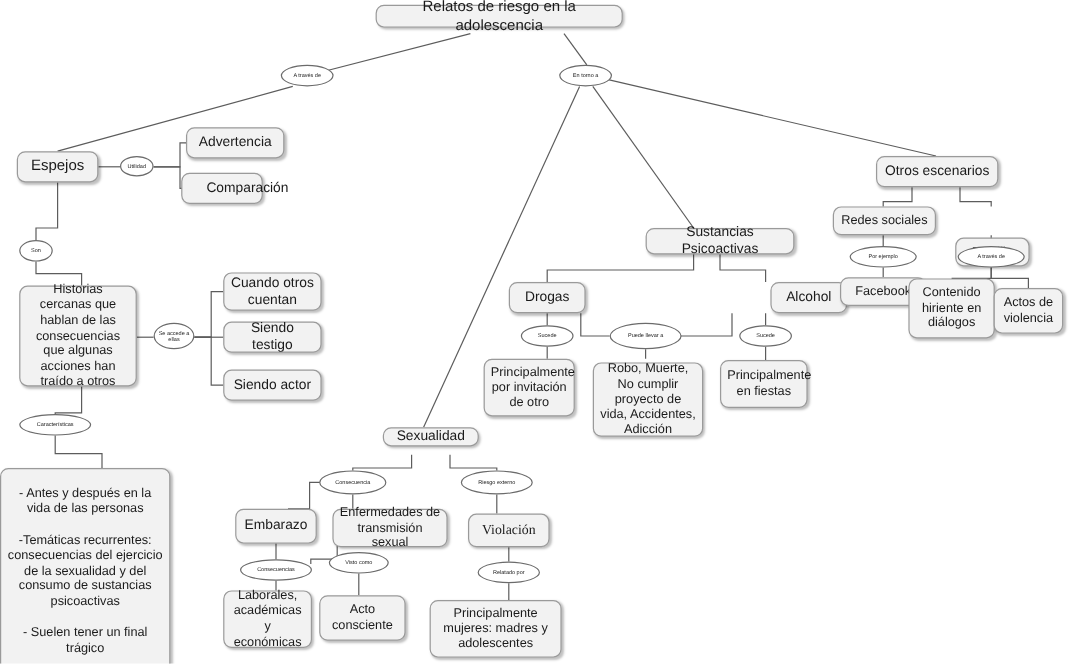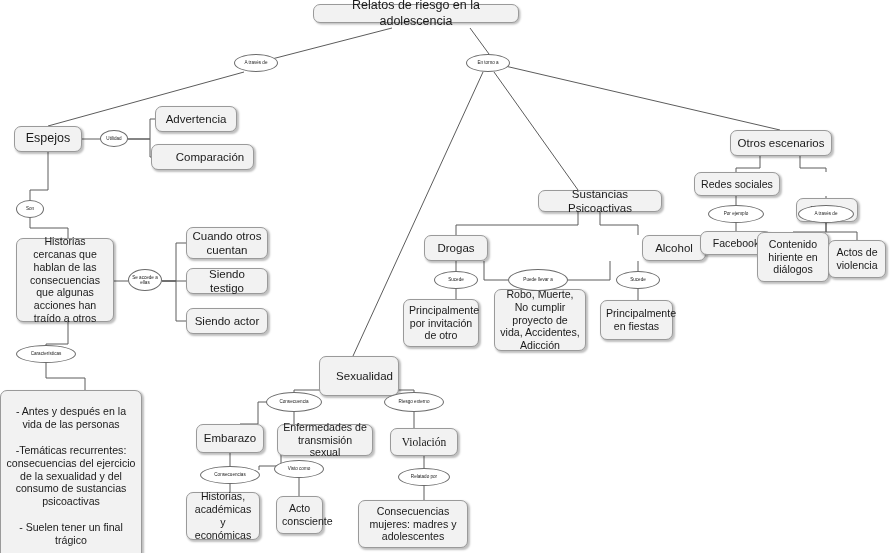--- a/index.html
+++ b/index.html
@@ -110,21 +110,21 @@
   </div>
 
   <div class="node f13" style="left:14px;top:126px;width:68px;height:26px;">
     <span>Espejos</span>
   </div>
 
   <div class="node f12" style="left:155px;top:106px;width:82px;height:26px;">
     <span>Advertencia</span>
   </div>
 
-  <div class="node f12" style="left:151px;top:144px;width:103px;height:26px;padding-left:20px;">
+  <div class="node f12" style="left:151px;top:144px;width:68px;height:26px;padding-left:20px;">
     <span>Comparación</span>
   </div>
 
   <div class="node f11" style="left:16px;top:238px;width:98px;height:84px;">
     <span>Historias cercanas que hablan de las consecuencias que algunas acciones han traído a otros</span>
   </div>
 
   <div class="node f12" style="left:186px;top:227px;width:82px;height:32px;">
     <span>Cuando otros cuentan</span>
   </div>
@@ -154,54 +154,54 @@
   </div>
 
   <div class="node f12" style="left:606px;top:235px;width:64px;height:26px;margin-left:36px;">
     <span>Alcohol</span>
   </div>
 
   <div class="node f11" style="left:403px;top:299px;width:76px;height:48px;">
     <span>Principalmente por invitación de otro</span>
   </div>
 
-  <div class="node f11" style="left:494px;top:289px;width:92px;height:62px;">
+  <div class="node f11" style="left:494px;top:302px;width:92px;height:62px;">
     <span>Robo, Muerte, No cumplir proyecto de vida, Accidentes, Adicción</span>
   </div>
 
   <div class="node f11" style="left:600px;top:300px;width:73px;height:40px;">
     <span>Principalmente en fiestas</span>
   </div>
 
-  <div class="node f12" style="left:319px;top:356px;width:80px;height:40px;text-align:right;">
+  <div class="node f12" style="left:319px;top:356px;width:80px;height:16px;">
     <span>Sexualidad</span>
   </div>
 
   <div class="node f12" style="left:196px;top:424px;width:68px;height:29px;">
     <span>Embarazo</span>
   </div>
 
   <div class="node f11" style="left:277px;top:424px;width:96px;height:32px;">
     <span>Enfermedades de transmisión sexual</span>
   </div>
 
   <div class="node f12" style="left:390px;top:428px;width:68px;height:28px;font-family:Liberation Serif, serif;">
     <span>Violación</span>
   </div>
 
   <div class="node f11" style="left:186px;top:492px;width:74px;height:48px;">
-    <span>Historias, académicas y económicas</span>
-  </div>
-
-  <div class="node f11" style="left:276px;top:496px;width:47px;height:38px;">
+    <span>Laborales, académicas y económicas</span>
+  </div>
+
+  <div class="node f11" style="left:266px;top:496px;width:72px;height:38px;">
     <span>Acto consciente</span>
   </div>
 
   <div class="node f11" style="left:358px;top:500px;width:110px;height:48px;">
-    <span>Consecuencias mujeres: madres y adolescentes</span>
+    <span>Principalmente mujeres: madres y adolescentes</span>
   </div>
 
   <div class="node f12" style="left:730px;top:130px;width:102px;height:26px;">
     <span>Otros escenarios</span>
   </div>
 
   <div class="node f11" style="left:694px;top:172px;width:86px;height:24px;">
     <span>Redes sociales</span>
   </div>
 

